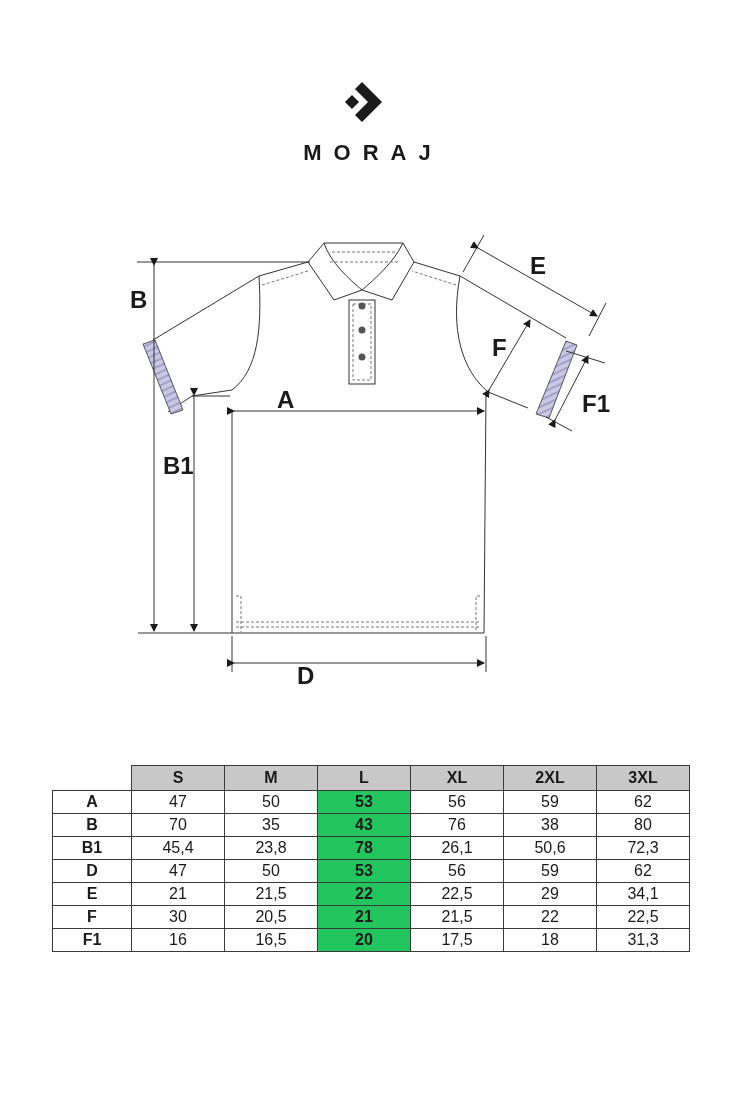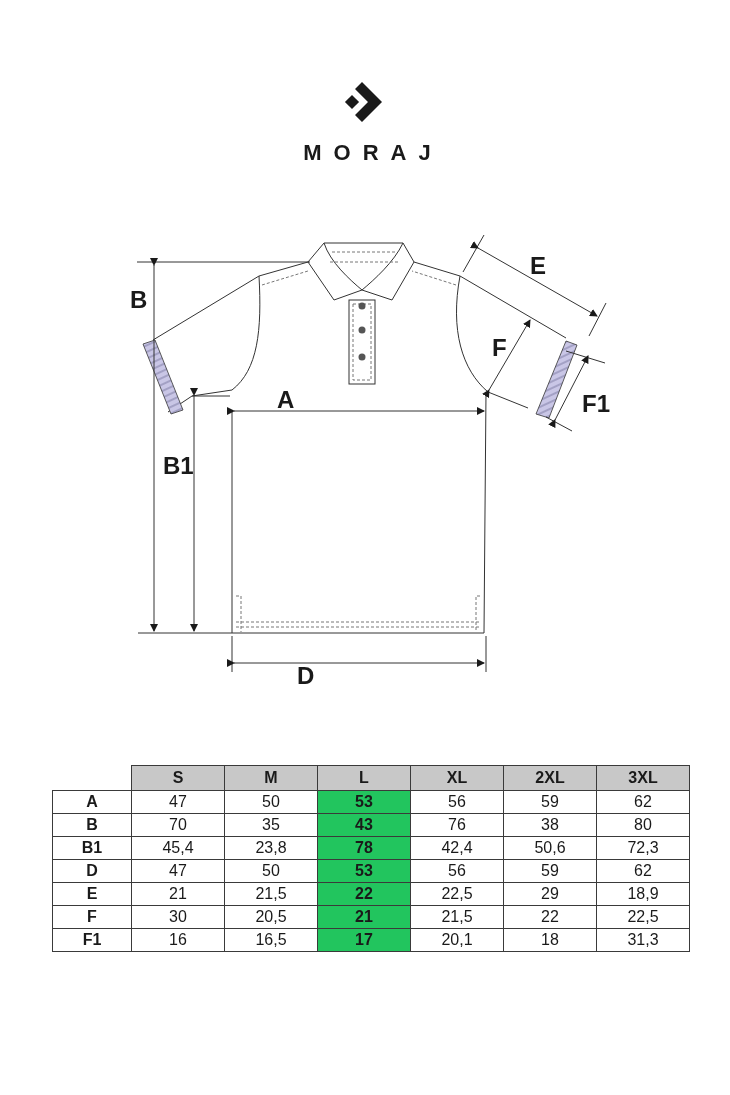--- a/index.html
+++ b/index.html
@@ -127,54 +127,54 @@
     <td class="hl">43</td>
     <td>76</td>
     <td>38</td>
     <td>80</td>
   </tr>
   <tr>
     <td class="rowh">B1</td>
     <td>45,4</td>
     <td>23,8</td>
     <td class="hl">78</td>
-    <td>42,4</td>
+    <td>26,1</td>
     <td>50,6</td>
     <td>72,3</td>
   </tr>
   <tr>
     <td class="rowh">D</td>
     <td>47</td>
     <td>50</td>
     <td class="hl">53</td>
     <td>56</td>
     <td>59</td>
     <td>62</td>
   </tr>
   <tr>
     <td class="rowh">E</td>
     <td>21</td>
     <td>21,5</td>
     <td class="hl">22</td>
     <td>22,5</td>
     <td>29</td>
-    <td>18,9</td>
+    <td>34,1</td>
   </tr>
   <tr>
     <td class="rowh">F</td>
     <td>30</td>
     <td>20,5</td>
     <td class="hl">21</td>
     <td>21,5</td>
     <td>22</td>
     <td>22,5</td>
   </tr>
   <tr>
     <td class="rowh">F1</td>
     <td>16</td>
     <td>16,5</td>
-    <td class="hl">17</td>
-    <td>20,1</td>
+    <td class="hl">20</td>
+    <td>17,5</td>
     <td>18</td>
     <td>31,3</td>
   </tr>
 </tbody>
   </table>
 
 </body></html>

